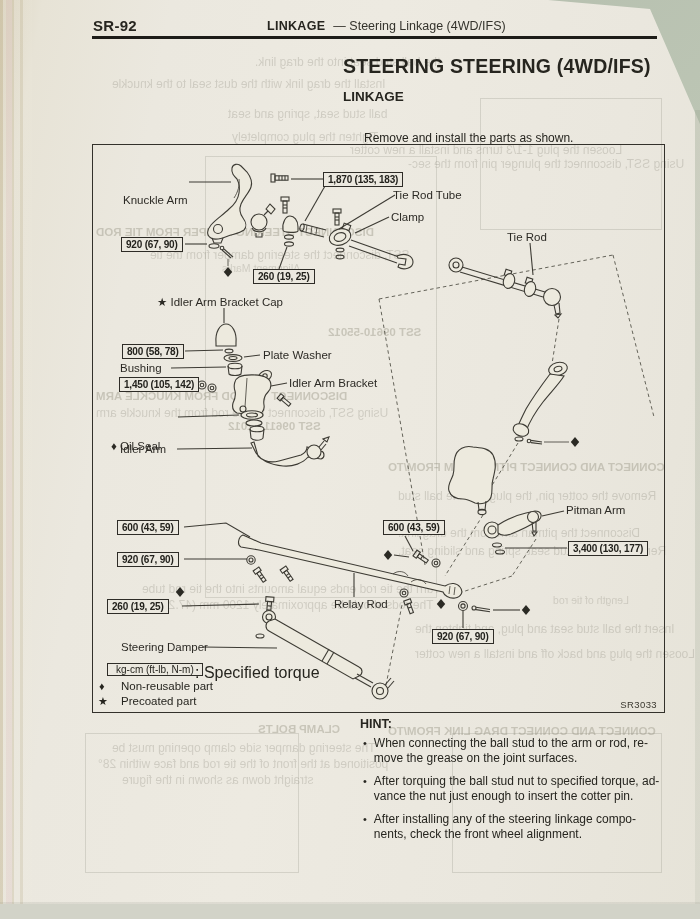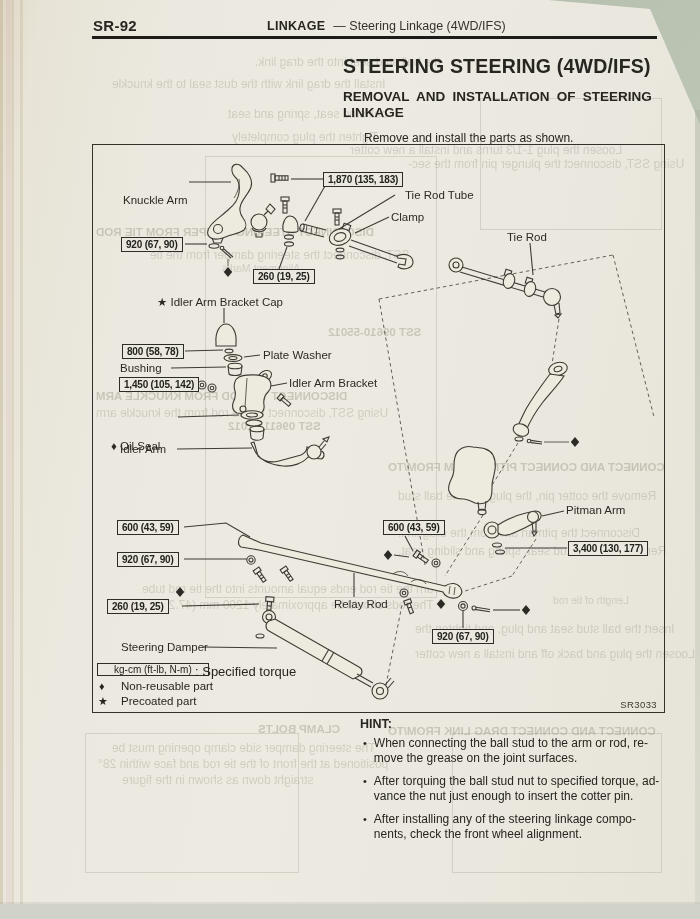--- a/index.html
+++ b/index.html
@@ -28,22 +28,22 @@
   .hdr-center .sec{font-weight:bold;border-bottom:2px solid #23221d;padding-bottom:3px;letter-spacing:.3px;}
   .hdr-center .sub{margin-left:8px;color:#34332c;}
   .hdr-rule{position:absolute;left:92px;top:36px;width:565px;height:3px;background:#1d1c18;}
   .title{position:absolute;left:343px;top:55px;font-size:19.5px;font-weight:bold;letter-spacing:.2px;}
   .subtitle{position:absolute;left:343px;top:89px;width:316px;font-size:13.5px;font-weight:bold;line-height:16px;word-spacing:3.5px;}
   .intro{position:absolute;left:364px;top:131px;font-size:12px;}
   .diagram-box{position:absolute;left:92px;top:144px;width:571px;height:567px;border:1.5px solid #33312b;}
   .label{position:absolute;font-size:11.5px;line-height:1.1;color:#2c2a25;white-space:nowrap;}
   .tbox{position:absolute;border:1.2px solid #2e2c27;background:#ebe8df;
     font-size:10px;font-weight:bold;letter-spacing:-.2px;padding:1px 4px;white-space:nowrap;color:#23221d;}
-  .legend-unit{position:absolute;left:4px;top:518px;border:1.1px solid #2e2c27;padding:0 16px;font-size:10px;background:#ebe8df;white-space:nowrap;}
-  .legend-mean{position:absolute;left:102px;top:519px;font-size:13px;white-space:nowrap;}
+  .legend-unit{position:absolute;left:14px;top:518px;border:1.1px solid #2e2c27;padding:0 8px;font-size:10px;background:#ebe8df;white-space:nowrap;}
+  .legend-mean{position:absolute;left:102px;top:519px;font-size:16px;white-space:nowrap;}
   .legend-sym{position:absolute;font-size:11px;}
   .legend-txt{position:absolute;font-size:11.5px;white-space:nowrap;}
   .figcode{position:absolute;right:7px;bottom:2px;font-size:9.5px;letter-spacing:.4px;color:#3a382f;}
   .hint{position:absolute;left:360px;top:717px;width:302px;font-size:12px;line-height:15.5px;}
   .hint-head{font-weight:bold;font-size:12.5px;margin-bottom:3px;}
   .hint-item{display:flex;margin-bottom:7px;}
   .hint-bullet{font-size:11px;margin:0 7px 0 3px;}
   .art{position:absolute;left:0;top:0;}
   .art path,.art line,.art circle,.art ellipse,.art rect,.art polyline,.art polygon{stroke:#3d3b34;stroke-width:1.1;fill:none;}
   .art .fill{fill:#edeade;}
@@ -96,21 +96,20 @@
   <div class="bottom-edge"></div>
 
   <div class="hdr-code">SR-92</div>
   <div class="hdr-center">
     <span class="sec">LINKAGE</span><span class="sub">—  Steering Linkage (4WD/IFS)</span>
   </div>
   <div class="hdr-rule"></div>
 
   <h1 class="title" style="margin:0;">STEERING STEERING (4WD/IFS)</h1>
   <div class="subtitle">
-    <div>REMOVAL AND INSTALLATION OF STEERING</div>
     <div>LINKAGE</div>
   </div>
   <div class="intro">Remove and install the parts as shown.</div>
 
   <div class="diagram-box">
     <svg class="art" width="571" height="567" viewBox="0 0 571 567">
 
       <g>
         <line class="dash" x1="286" y1="154" x2="520" y2="110"></line>
         <line class="dash" x1="520" y1="110" x2="561" y2="272"></line>
@@ -378,21 +377,21 @@
         <polygon class="solid" points="135,122 139.2,127 135,132 130.8,127"></polygon>
         <polygon class="solid" points="482,292 486.2,297 482,302 477.8,297"></polygon>
         <polygon class="solid" points="295,405 299.2,410 295,415 290.8,410"></polygon>
         <polygon class="solid" points="348,454 352.2,459 348,464 343.8,459"></polygon>
         <polygon class="solid" points="433,460 437.2,465 433,470 428.8,465"></polygon>
         <polygon class="solid" points="87,442 91.2,447 87,452 82.8,447"></polygon>
       </g>
     </svg>
 
     <div class="label" style="left:30px;top:49px;">Knuckle Arm</div>
-    <div class="label" style="left:312px;top:44px;text-align:center;">Tie Rod Tube</div>
+    <div class="label" style="left:300px;top:44px;text-align:center;">Tie Rod Tube</div>
     <div class="label" style="left:298px;top:66px;">Clamp</div>
     <div class="label" style="left:414px;top:86px;">Tie Rod</div>
     <div class="label" style="left:64px;top:151px;">★ Idler Arm Bracket Cap</div>
     <div class="label" style="left:170px;top:204px;">Plate Washer</div>
     <div class="label" style="left:27px;top:217px;">Bushing</div>
     <div class="label" style="left:196px;top:232px;">Idler Arm Bracket</div>
     <div class="label" style="left:18px;top:266px;margin-top:29px;">♦ Oil Seal</div>
     <div class="label" style="left:27px;top:298px;">Idler Arm</div>
     <div class="label" style="left:473px;top:359px;">Pitman Arm</div>
     <div class="label" style="left:241px;top:453px;">Relay Rod</div>

